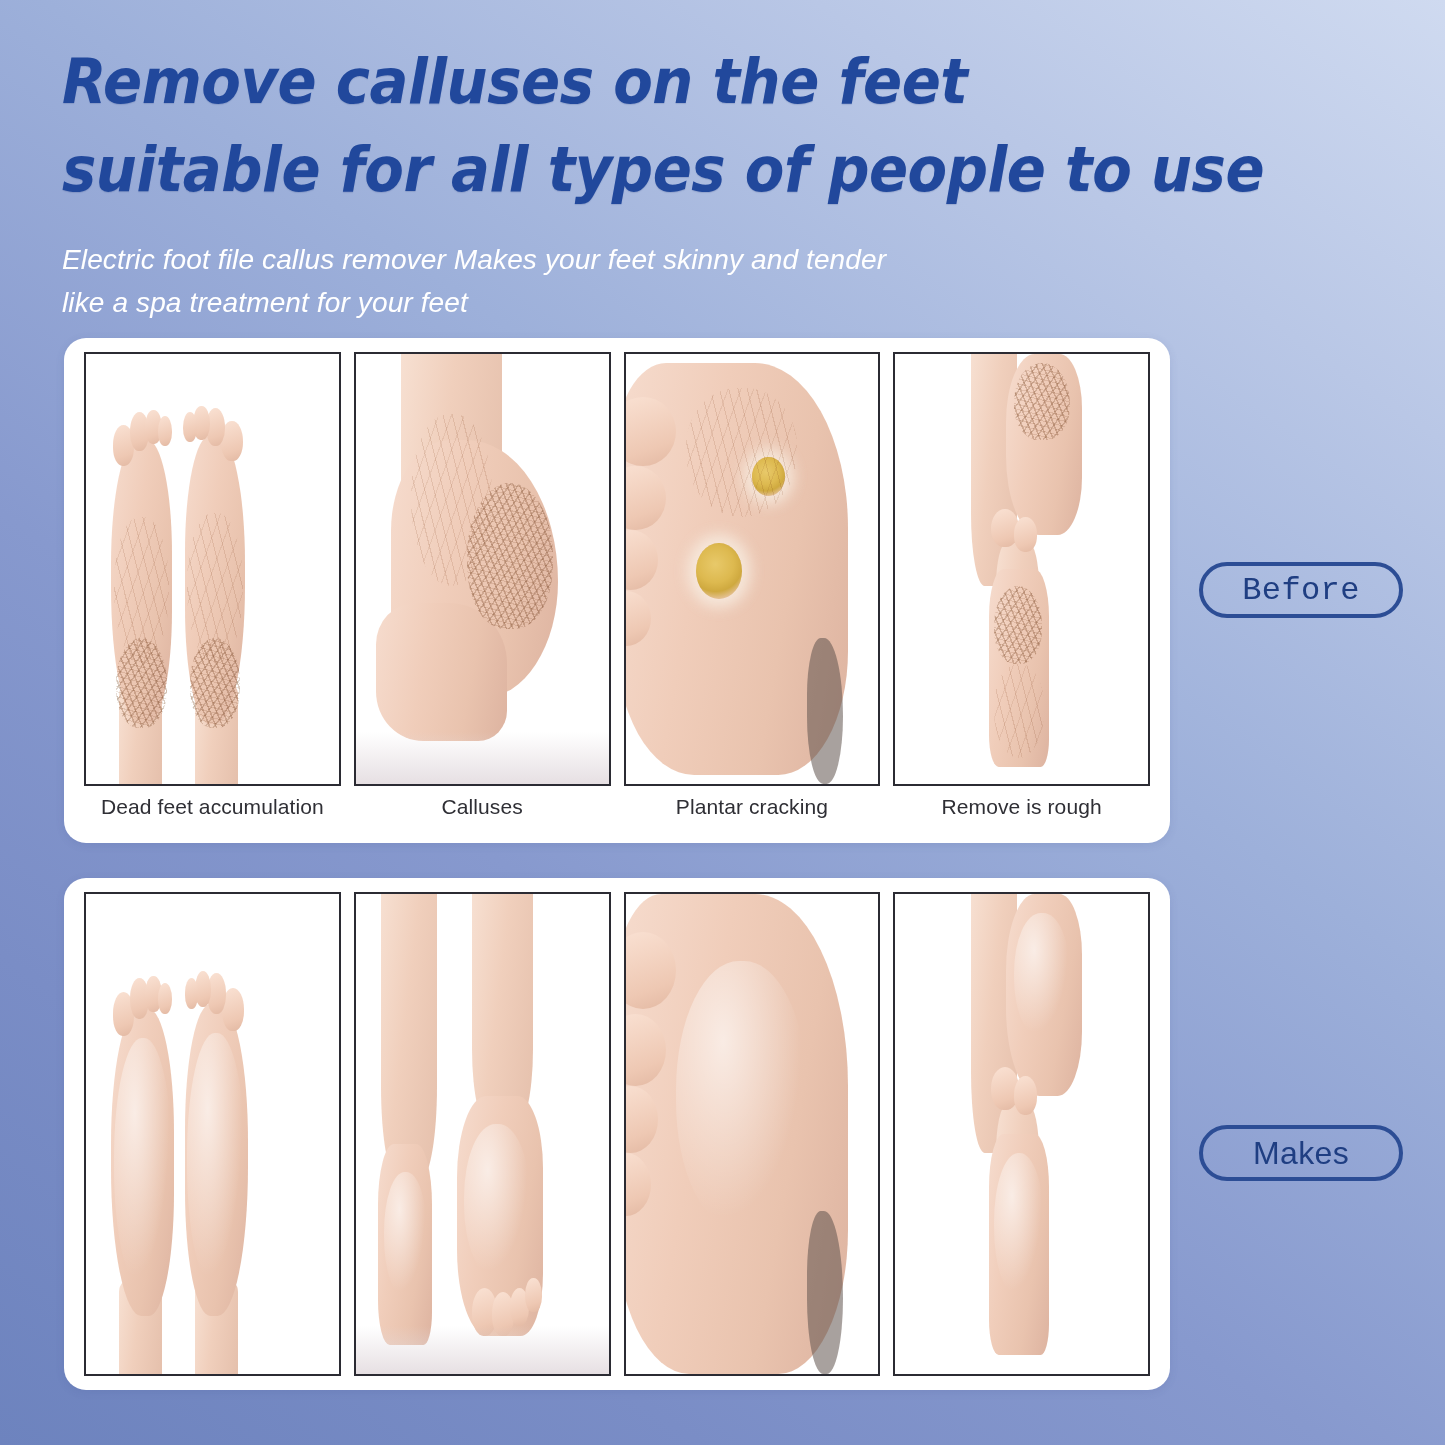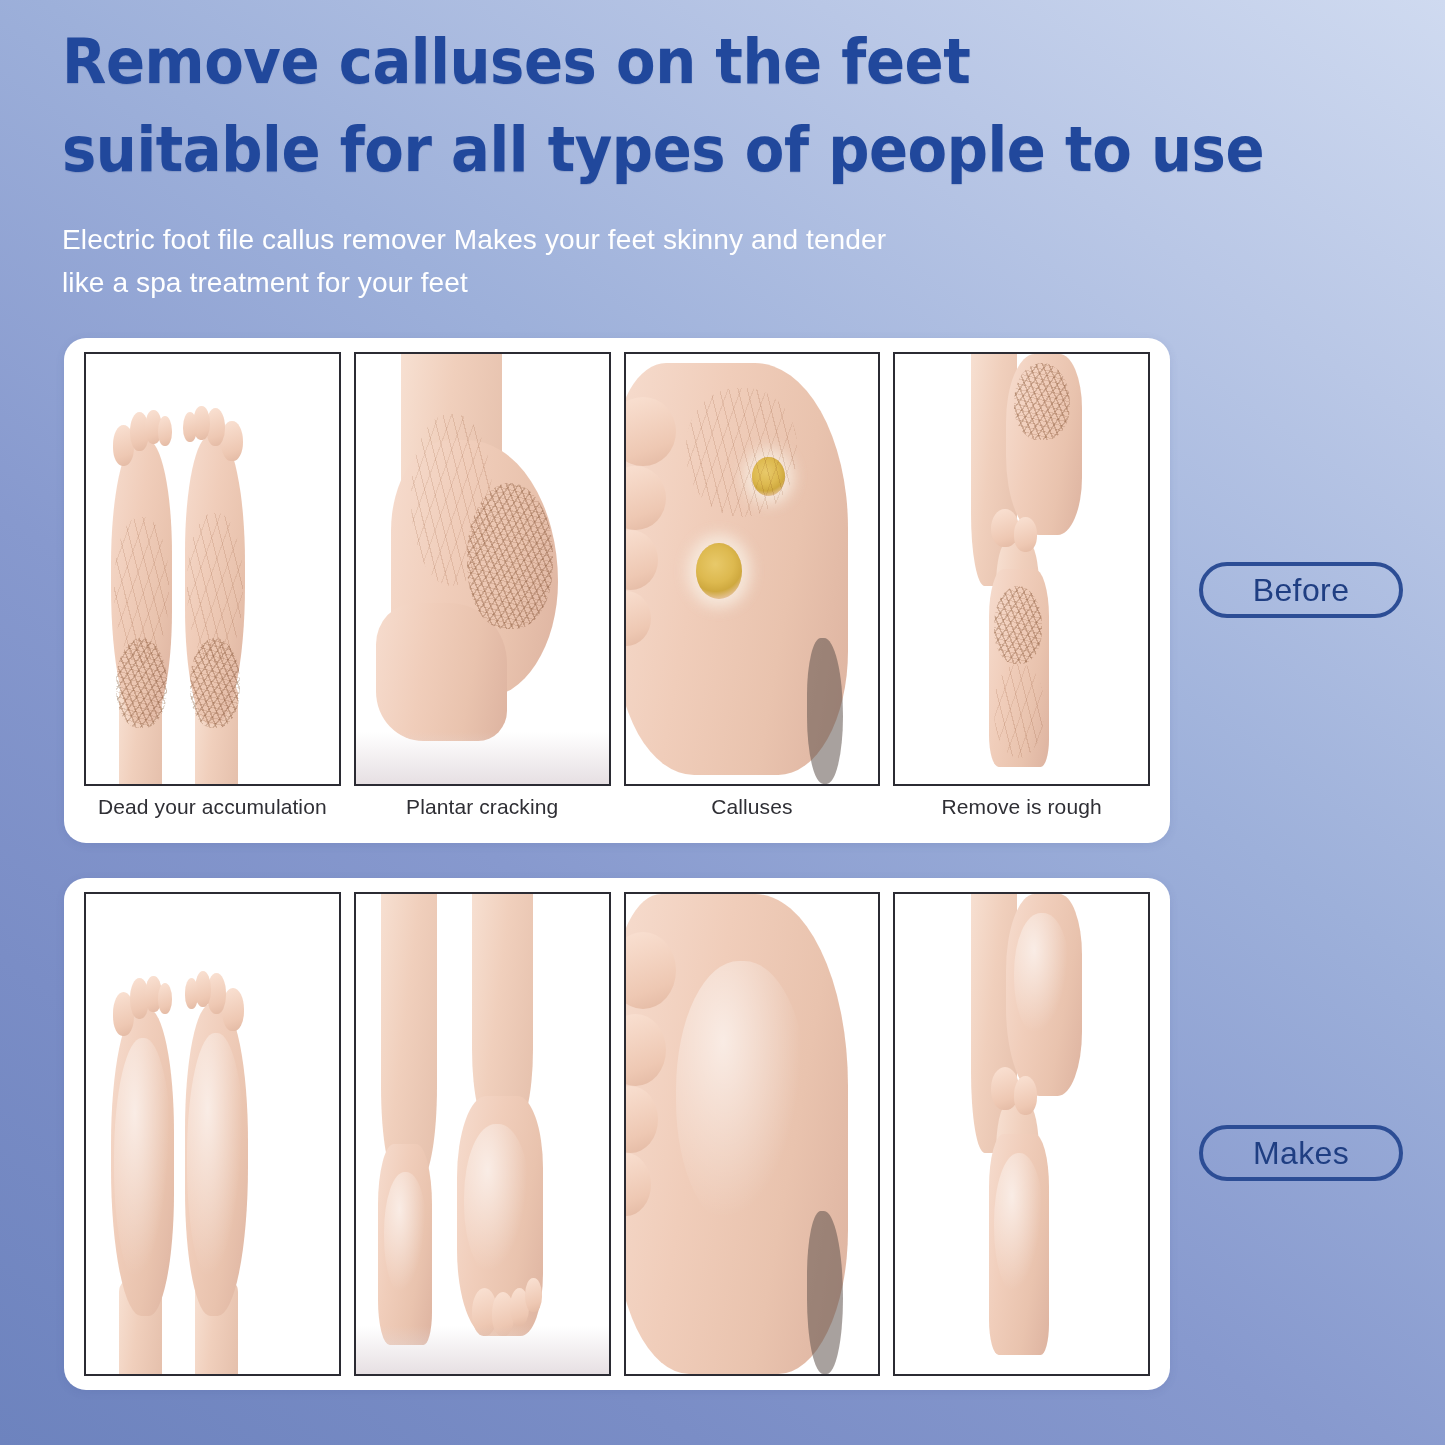--- a/index.html
+++ b/index.html
@@ -19,22 +19,23 @@
         #8799ce 62%,
         #7a8dc6 80%,
         #6d83be 100%);
     position: relative;
   }
 
   
   #header {
     position: absolute;
     left: 62px;
-    top: 18px;
+    top: 38px;
     width: 1300px;
+    font-style: italic;
   }
 
   #title {
     font-family: "DejaVu Sans", sans-serif;
     font-weight: 700;
     font-size: 62px;
     line-height: 1.42;
     letter-spacing: -0.5px;
     color: #21489C;
     transform: scaleX(0.93);
@@ -115,21 +116,21 @@
     border: 4px solid #2c4d95;
     border-radius: 28px;
     display: flex;
     align-items: center;
     justify-content: center;
     font-size: 32px;
     color: #1f3e82;
     letter-spacing: 0.4px;
     background: transparent;
   }
-  #badge-before { top: 562px; }
+  #badge-before { top: 562px; font-family: Liberation Mono, monospace; }
   #badge-after  { top: 1125px; }
 
   
   .ph { position: absolute; inset: 0; background: #fff; }
 
   .sole {
     position: absolute;
     background: linear-gradient(100deg, #f6dcce 0%, #f0cdba 38%, #e9c3ae 70%, #ddb3a0 100%);
   }
 
@@ -258,23 +259,23 @@
         <div class="sole rough" style="left:37%;top:50%;width:24%;height:46%;border-radius:24% 24% 14% 16%;"></div>
         <div class="heelcrack" style="left:47%;top:2%;width:22%;height:18%;"></div>
         <div class="heelcrack" style="left:39%;top:54%;width:19%;height:18%;"></div>
         <div class="wrinkles" style="left:39%;top:72%;width:20%;height:22%;"></div>
       </div>
     </div>
 
   </div>
 
   <div class="caption-row">
-    <div class="caption-cell">Dead your accumulation</div>
+    <div class="caption-cell">Dead feet accumulation</div>
+    <div class="caption-cell">Calluses</div>
     <div class="caption-cell">Plantar cracking</div>
-    <div class="caption-cell">Calluses</div>
     <div class="caption-cell">Remove is rough</div>
   </div>
 </div>
 
 <div class="stage-badge" id="badge-before">Before</div>
 
 <div class="section-card" id="card-after">
   <div class="photo-row">
 
     <div class="photo-frame">

